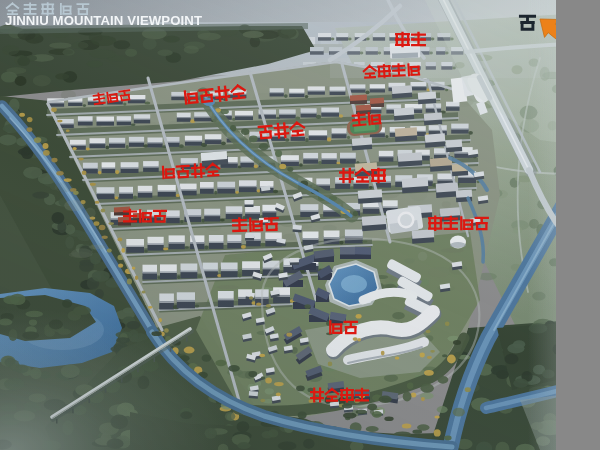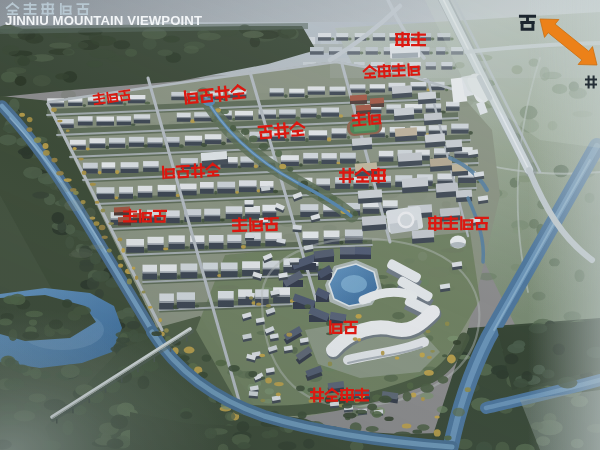--- a/index.html
+++ b/index.html
@@ -1,15 +1,15 @@
 <!DOCTYPE html>
 <html><head><meta charset="utf-8"><title>Jinniu Mountain Viewpoint</title>
 <style>
 html,body{margin:0;padding:0;background:#888;}
-#wrap{width:600px;height:450px;overflow:hidden;position:relative;font-family:"Liberation Sans",sans-serif;}
+#wrap{width:556px;height:450px;overflow:hidden;position:relative;font-family:"Liberation Sans",sans-serif;}
 #wrap svg{filter:blur(0.55px);}
 </style></head>
 <body>
 <div id="wrap">
 <svg width="600" height="450" viewBox="0 0 600 450">
 <defs>
 <linearGradient id="sky" x1="0" y1="0" x2="1" y2="0.25">
  <stop offset="0" stop-color="#858d94"></stop>
           <stop offset="0.45" stop-color="#a6afb5"></stop>
           <stop offset="1" stop-color="#cfd7da"></stop>

